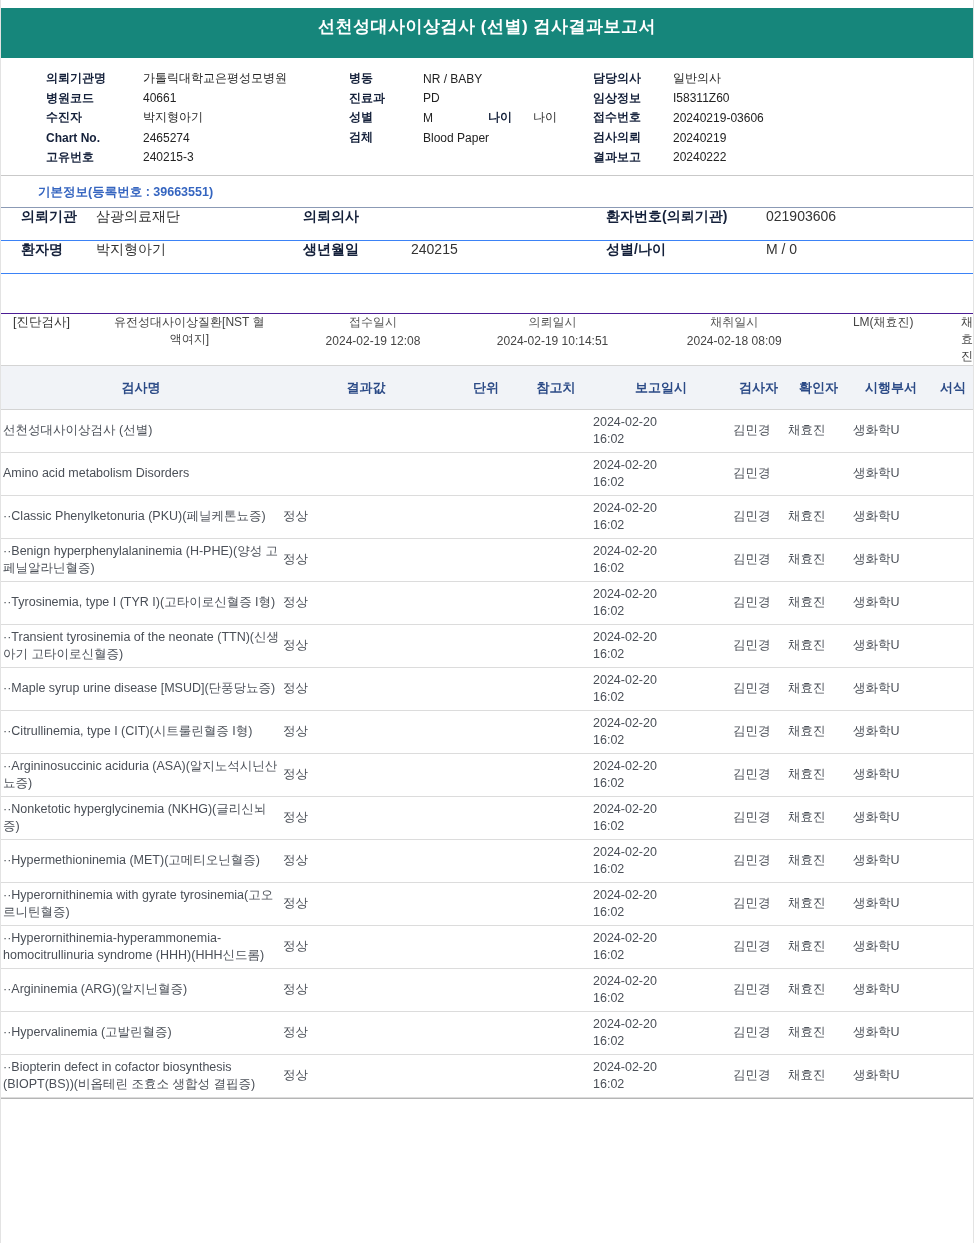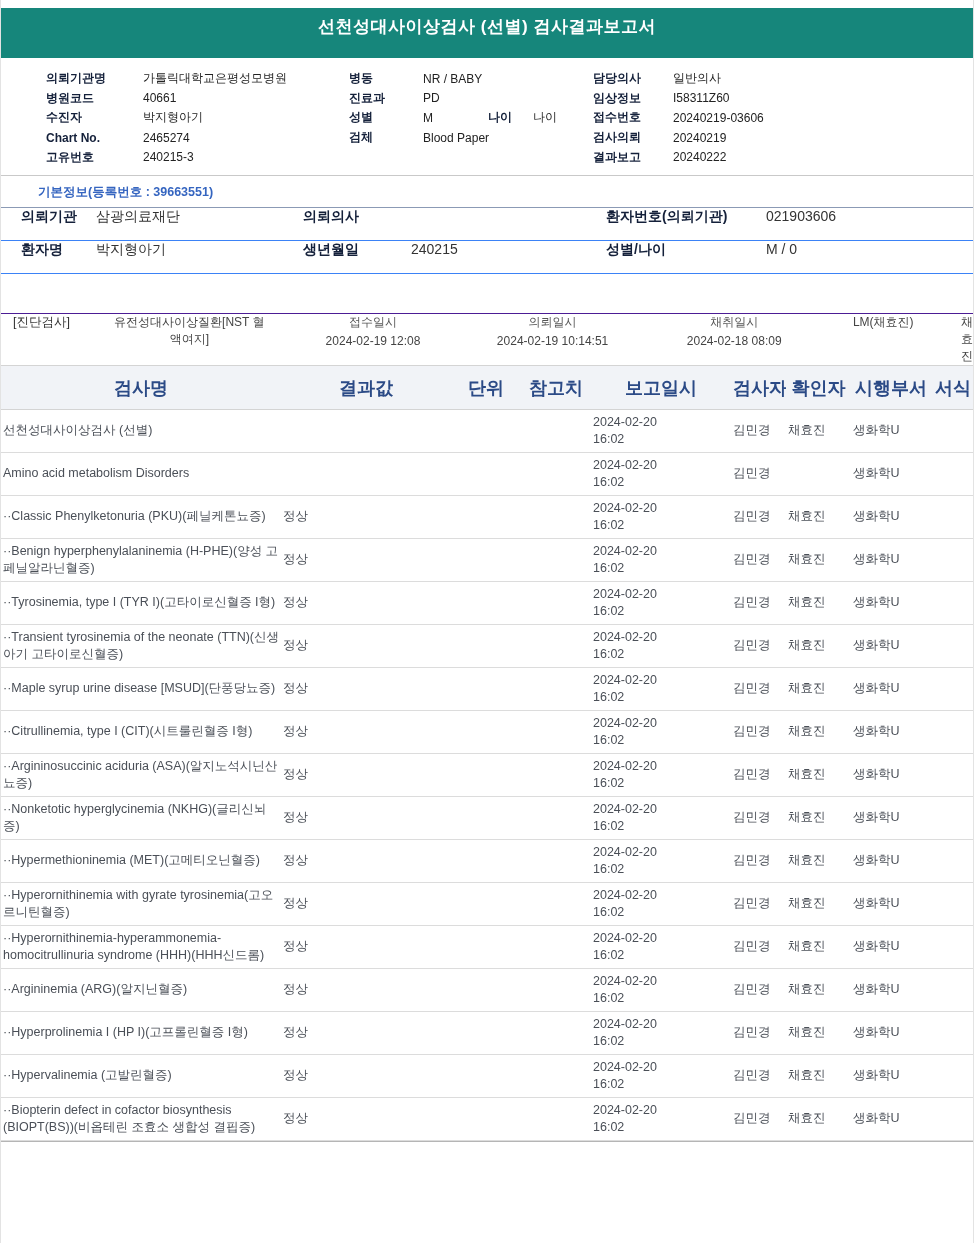--- a/index.html
+++ b/index.html
@@ -49,21 +49,21 @@
   .dc-recv { width:170px; }
   .dc-req  { width:185px; }
   .dc-col  { width:175px; }
   .dlabel { color:#555; }
   .dvalue { color:#444; margin-top:3px; }
   .diag-collector  { width:105px; text-align:center; color:#444; }
   .diag-collector2 { flex:1; text-align:center; color:#444; }
 
   
   table.results { width:100%; border-collapse:collapse; table-layout:fixed; }
-  .results thead th { background:#f1f3f7; color:#2b4a86; font-weight:bold; font-size:18px;
+  .results thead th { background:#f1f3f7; color:#2b4a86; font-weight:bold; font-size:13px;
                       height:44px; border-top:1px solid #d4d4d4; border-bottom:1px solid #d4d4d4;
                       text-align:center; padding:0 2px; overflow:hidden; white-space:nowrap; }
   .results tbody td { border-bottom:1px solid #dcdcdc; font-size:12.5px; color:#4a4f57;
                       height:43px; vertical-align:middle; padding:3px 2px; line-height:1.4; }
   .c-name { text-align:left; word-wrap:break-word; overflow-wrap:break-word; }
   .indent-0 { padding-left:4px; }
   .indent-1 { padding-left:10px; }
   .indent-2 { padding-left:13px; }
   .c-result { text-align:left; padding-left:6px; }
   .c-unit, .c-ref, .c-form { text-align:center; }
@@ -374,31 +374,20 @@
     <td class="c-result">정상</td>
     <td class="c-unit"></td>
     <td class="c-ref"></td>
     <td class="c-date"><span class="date-wrap">2024-02-20 16:02</span></td>
     <td class="c-tester">김민경</td>
     <td class="c-confirm">채효진</td>
     <td class="c-dept">생화학U</td>
     <td class="c-form"></td>
   </tr>
 
-  <tr>
-    <td class="c-name indent-2">··Hyperprolinemia I (HP I)(고프롤린혈증 I형)</td>
-    <td class="c-result">정상</td>
-    <td class="c-unit"></td>
-    <td class="c-ref"></td>
-    <td class="c-date"><span class="date-wrap">2024-02-20 16:02</span></td>
-    <td class="c-tester">김민경</td>
-    <td class="c-confirm">채효진</td>
-    <td class="c-dept">생화학U</td>
-    <td class="c-form"></td>
-  </tr>
 
   <tr>
     <td class="c-name indent-2">··Hypervalinemia (고발린혈증)</td>
     <td class="c-result">정상</td>
     <td class="c-unit"></td>
     <td class="c-ref"></td>
     <td class="c-date"><span class="date-wrap">2024-02-20 16:02</span></td>
     <td class="c-tester">김민경</td>
     <td class="c-confirm">채효진</td>
     <td class="c-dept">생화학U</td>

